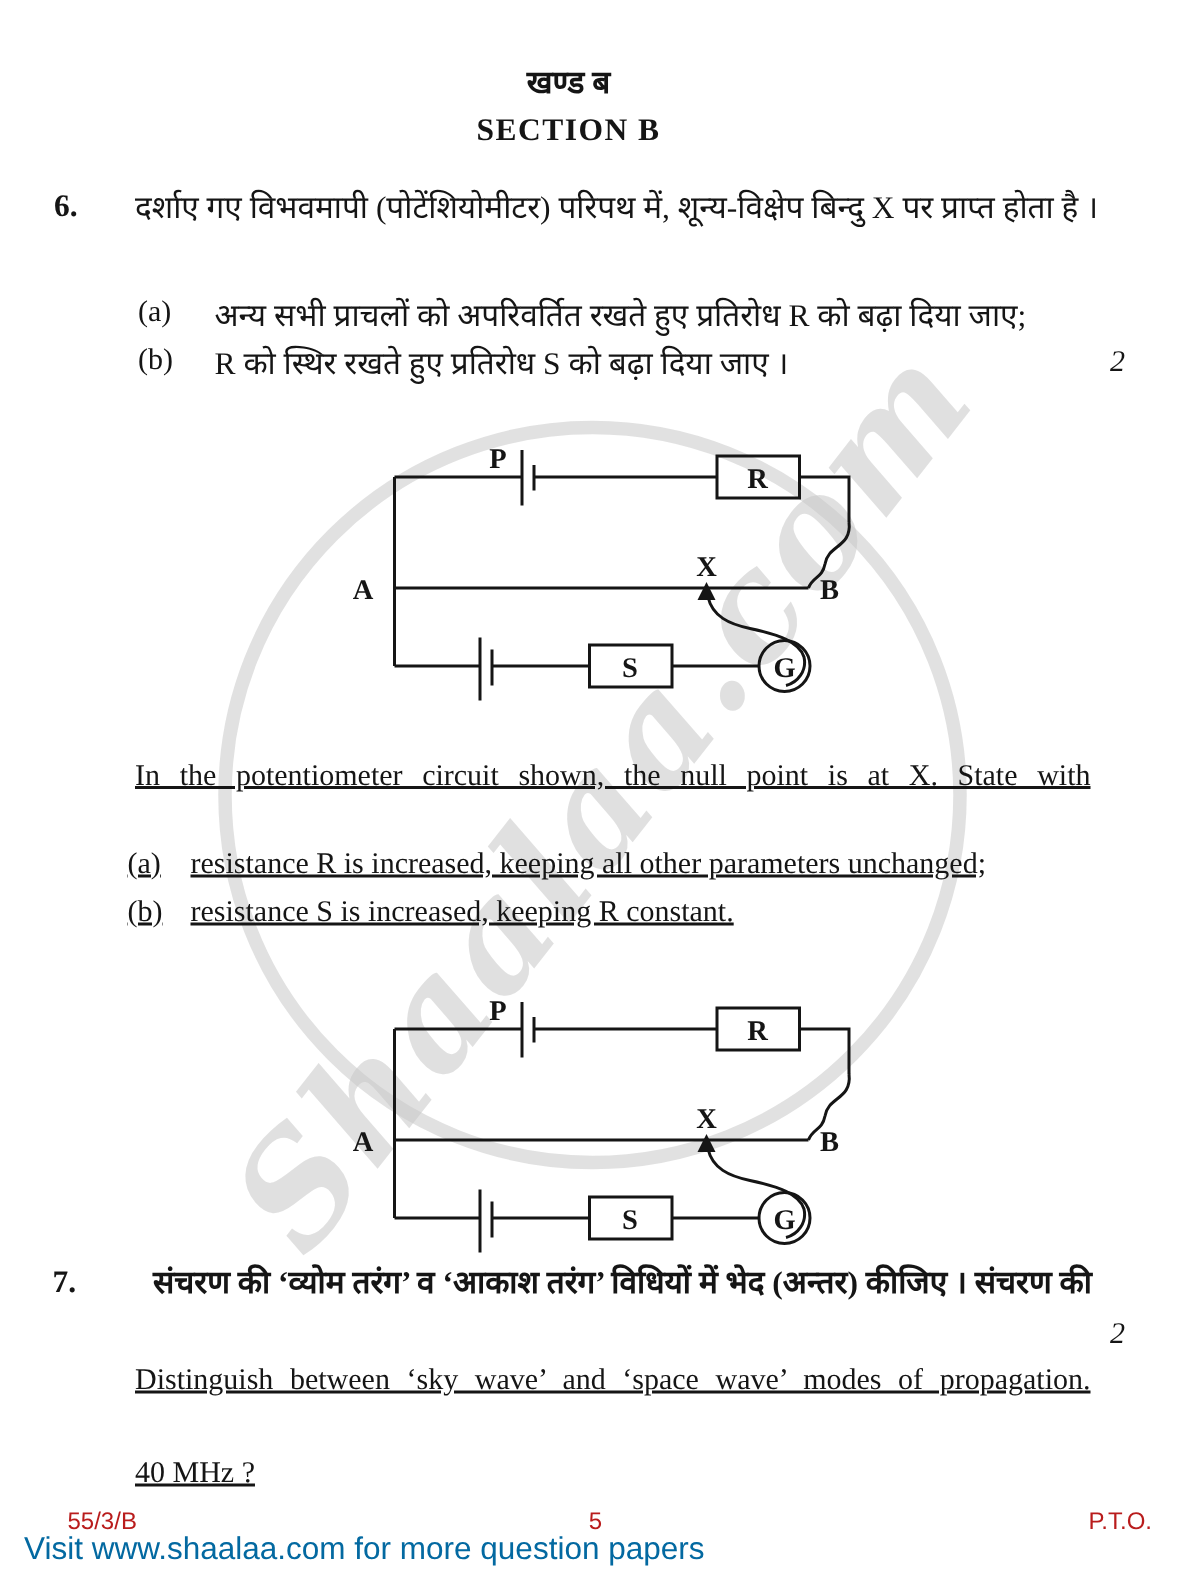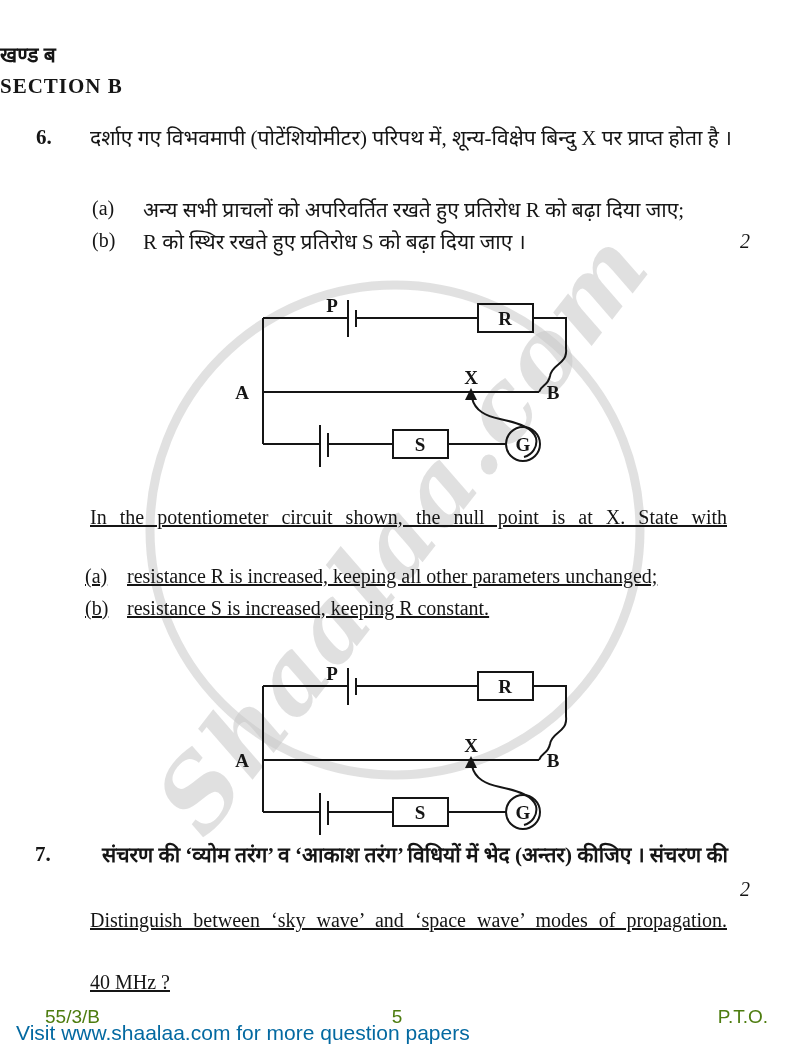--- a/index.html
+++ b/index.html
@@ -13,29 +13,29 @@
   .wm-text {
     position:absolute; left:55px; top:495px; width:670px; height:130px;
     text-align:center; z-index:0;
     transform:rotate(-52deg); transform-origin:center center;
     font-family:"DejaVu Serif", serif; font-style:italic; font-weight:bold;
     font-size:98px; letter-spacing:3px; color:#c8c8c8; opacity:0.55;
     white-space:nowrap;
   }
   
   .content { position:absolute; left:0; top:0; width:800px; height:1060px; z-index:1; }
-  .sec-head { left:0; top:0; width:758px; font-weight:bold; font-size:21px; }
+  .sec-head { left:0; top:0; width:758px; text-align:center; font-weight:bold; font-size:21px; }
   .hi   { font-size:21px; white-space:nowrap; }
   .en   { font-size:20px;text-decoration:underline; }
   .qnum { font-weight:bold; font-size:21px; }
   .enline { width:637px; }
   .just { text-align:justify; text-align-last:justify; }
   .marks { font-style:italic; font-size:20px; }
   .itm-lab { font-size:20px; }
-  .footer-sans { font-family:"Liberation Sans", sans-serif; font-size:19px; color:#4d7c0f; }
+  .footer-sans { font-family:"Liberation Sans", sans-serif; font-size:16px; color:#b91c1c; }
   .promo { font-family:"Liberation Sans", sans-serif; font-size:21px; color:#0369a1; white-space:nowrap; }
   .pagecenter { left:0; width:794px; text-align:center; }
   svg.circuit { position:absolute; z-index:1; }
 </style>
 </head>
 <body>
 
 <div class="page">
 
   <svg class="wm-circle" width="800" height="1060">

